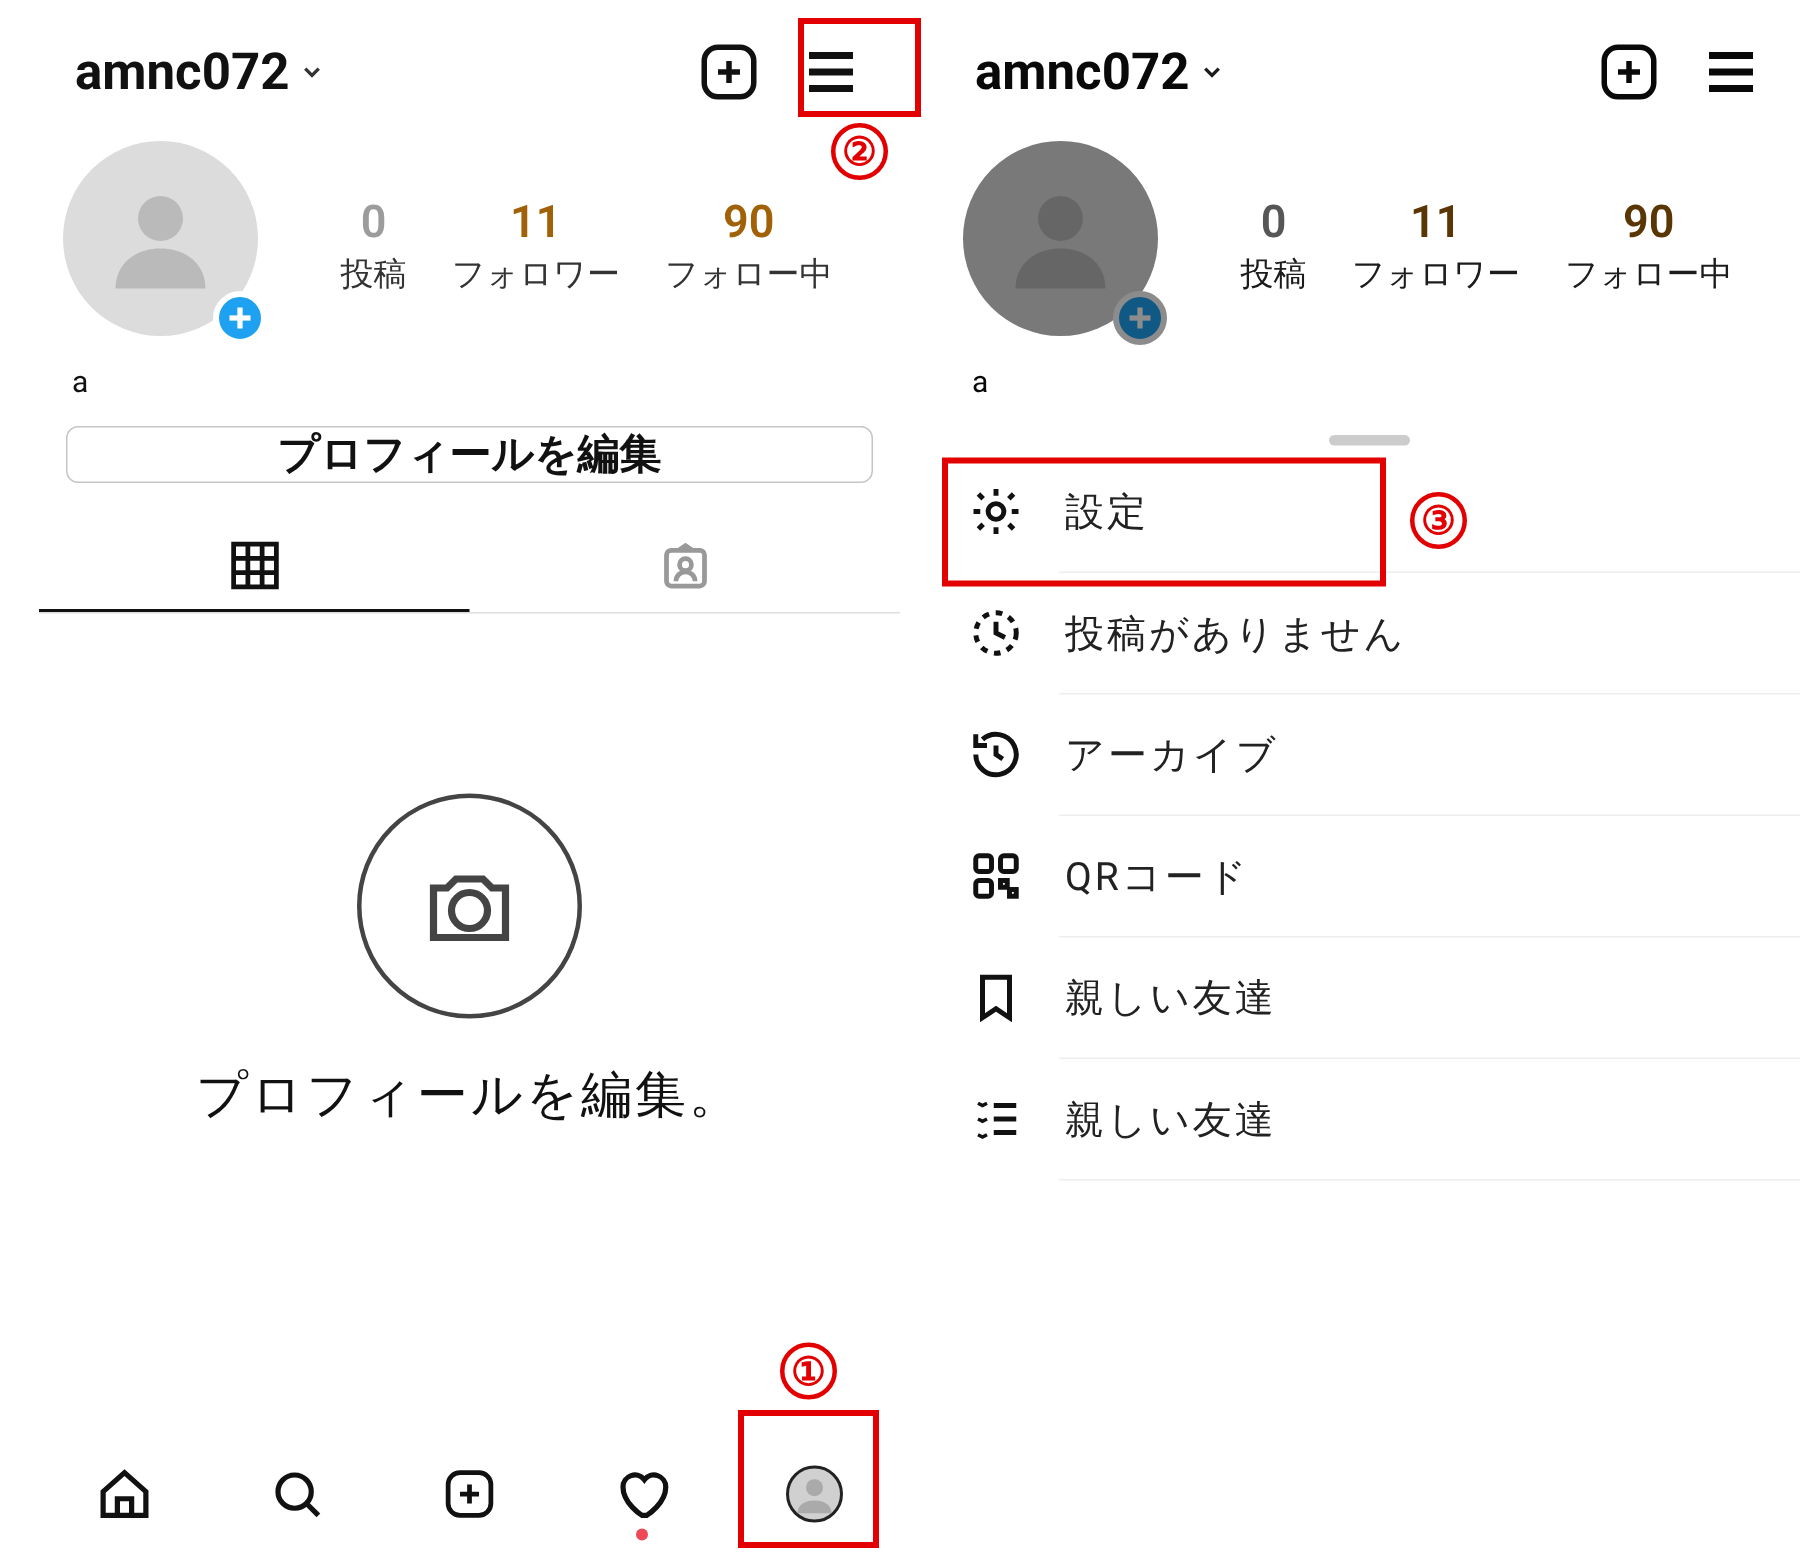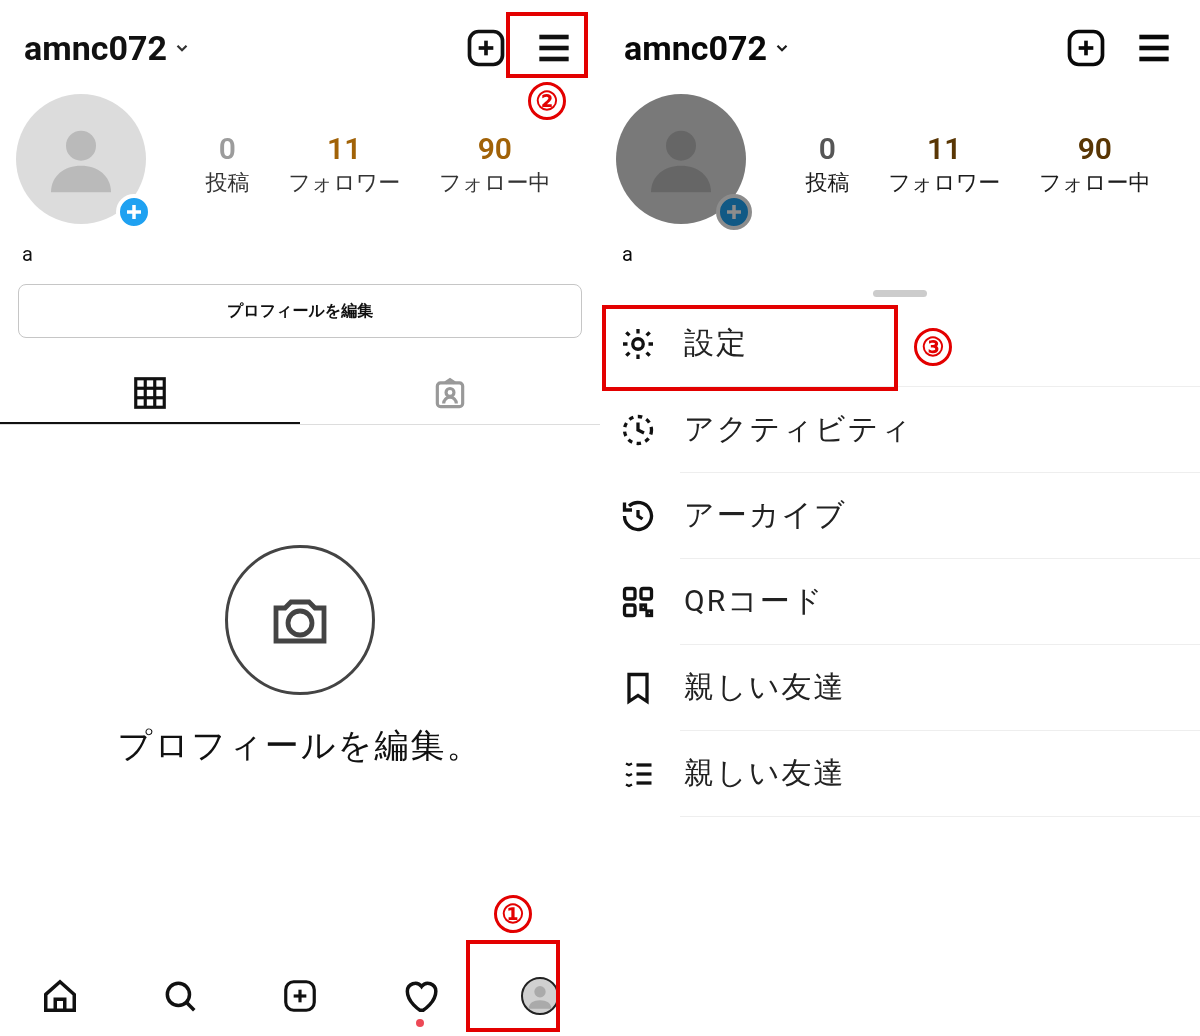--- a/index.html
+++ b/index.html
@@ -4,21 +4,21 @@
 <style>
   * { box-sizing: border-box; margin: 0; padding: 0; }
   body {
     font-family: -apple-system, BlinkMacSystemFont, "Segoe UI", Roboto, Helvetica, Arial, sans-serif;
     background: #fff;
     width: 1200px;
     height: 1036px;
     display: flex;
     position: relative;
   }
-  .pane { width: 600px; height: 1036px; position: relative; background: #fff; }
+  .pane { width: 600px; height: 1036px; position: relative; background: #fff; margin-left: 26px; }
   .pane-right .profile-area { filter: brightness(0.55); }
   .pane-right { overflow: hidden; }
 
   
   .header {
     display: flex; align-items: center; justify-content: space-between;
     padding: 18px 24px 6px 24px; height: 84px;
   }
   .header-left { display: flex; align-items: center; gap: 6px; }
   .username { font-size: 34px; font-weight: 700; color: #111; }
@@ -32,21 +32,21 @@
   .avatar { width: 130px; height: 130px; border-radius: 50%; background: #dcdcdc; display:flex; align-items:center; justify-content:center; }
   .avatar svg { width: 80px; height: 80px; }
   .add-story { position: absolute; bottom: 4px; right: 4px; width: 36px; height: 36px; background:#1fa1f1; border:4px solid #fff; border-radius:50%; display:flex; align-items:center; justify-content:center; color:#fff; font-size:22px; font-weight:700; }
   .stats { flex:1; display:flex; justify-content:space-around; text-align:center; }
   .stat-num { font-size: 30px; font-weight:600; color:#a16207; }
   .stat-num.dim { color:#9c9c9c; }
   .stat-label { font-size: 22px; color:#333; margin-top:2px; }
 
   .display-name { font-size: 20px; color:#111; padding: 8px 0 0 22px; }
 
-  .edit-btn { margin: 18px 18px 0 18px; border:1.5px solid #c6c6c6; border-radius:8px; height:54px; display:flex; align-items:center; justify-content:center; font-size:16px; font-weight:700; color:#111; cursor:pointer; }
+  .edit-btn { margin: 18px 18px 0 18px; border:1.5px solid #c6c6c6; border-radius:8px; height:38px; display:flex; align-items:center; justify-content:center; font-size:28px; font-weight:700; color:#111; cursor:pointer; }
 
   
   .tabs { display:flex; margin-top: 26px; border-bottom: 1px solid #ddd; }
   .tab { flex:1; height:60px; display:flex; align-items:center; justify-content:center; }
   .tab.active { border-bottom: 2px solid #111; }
   .tab svg { width: 38px; height: 38px; stroke:#111; }
   .tab:not(.active) svg { stroke:#999; }
 
   
   .empty { text-align:center; padding-top: 120px; }
@@ -60,21 +60,21 @@
   .nav-item svg { width:38px; height:38px; }
   .nav-avatar { width:38px; height:38px; border-radius:50%; background:#d0d0d0; border:2px solid #222; display:flex; align-items:center; justify-content:center; }
   .red-dot { position:absolute; bottom:-6px; left:50%; transform:translateX(-50%); width:8px; height:8px; background:#ed4956; border-radius:50%; }
 
   
   .sheet { position:absolute; bottom:0; left:0; right:0; height:760px; background:#fff; border-top-left-radius:22px; border-top-right-radius:22px; }
   .grabber { width:54px; height:7px; background:#ccc; border-radius:4px; margin:14px auto 4px; }
   .sheet-item { display:flex; align-items:center; padding: 22px 20px; cursor:pointer; }
   .sheet-divider { height:1px; background:#eee; margin-left:80px; }
   .sheet-icon { width:36px; height:36px; margin-right:28px; display:flex; align-items:center; justify-content:center; }
-  .sheet-label { font-size:30px; color:#222; letter-spacing: 2px; text-align: right; }
+  .sheet-label { font-size:26px; color:#222; letter-spacing: 2px; text-align: right; }
 
   
   .annot-box { position:absolute; border:4px solid #e30000; pointer-events:none; }
   .annot-num { position:absolute; width:38px; height:38px; border:3px solid #e30000; border-radius:50%; color:#e30000; font-size:26px; font-weight:700; display:flex; align-items:center; justify-content:center; background:transparent; pointer-events:none; }
 
   
   .dim-over { position:absolute; inset:0; background:#fff; }
 </style>
 </head>
 <body>
@@ -290,21 +290,21 @@
     </div>
     <div class="sheet-divider"></div>
 
     <div class="sheet-item">
       <div class="sheet-icon">
         <svg viewBox="0 0 24 24" fill="none" stroke="#111" stroke-width="2.2">
             <circle cx="12" cy="12" r="9" stroke-dasharray="3 3"></circle>
             <polyline points="12 7 12 12 16 14"></polyline>
           </svg>
       </div>
-      <span class="sheet-label">アクティビティ</span>
+      <span class="sheet-label">投稿がありません</span>
     </div>
     <div class="sheet-divider"></div>
 
     <div class="sheet-item">
       <div class="sheet-icon">
         <svg viewBox="0 0 24 24" fill="none" stroke="#111" stroke-width="2.2">
             <path d="M3 12a9 9 0 1 0 3-6.7"></path>
             <polyline points="3 3 3 8 8 8"></polyline>
             <polyline points="12 8 12 12 15 14"></polyline>
           </svg>

